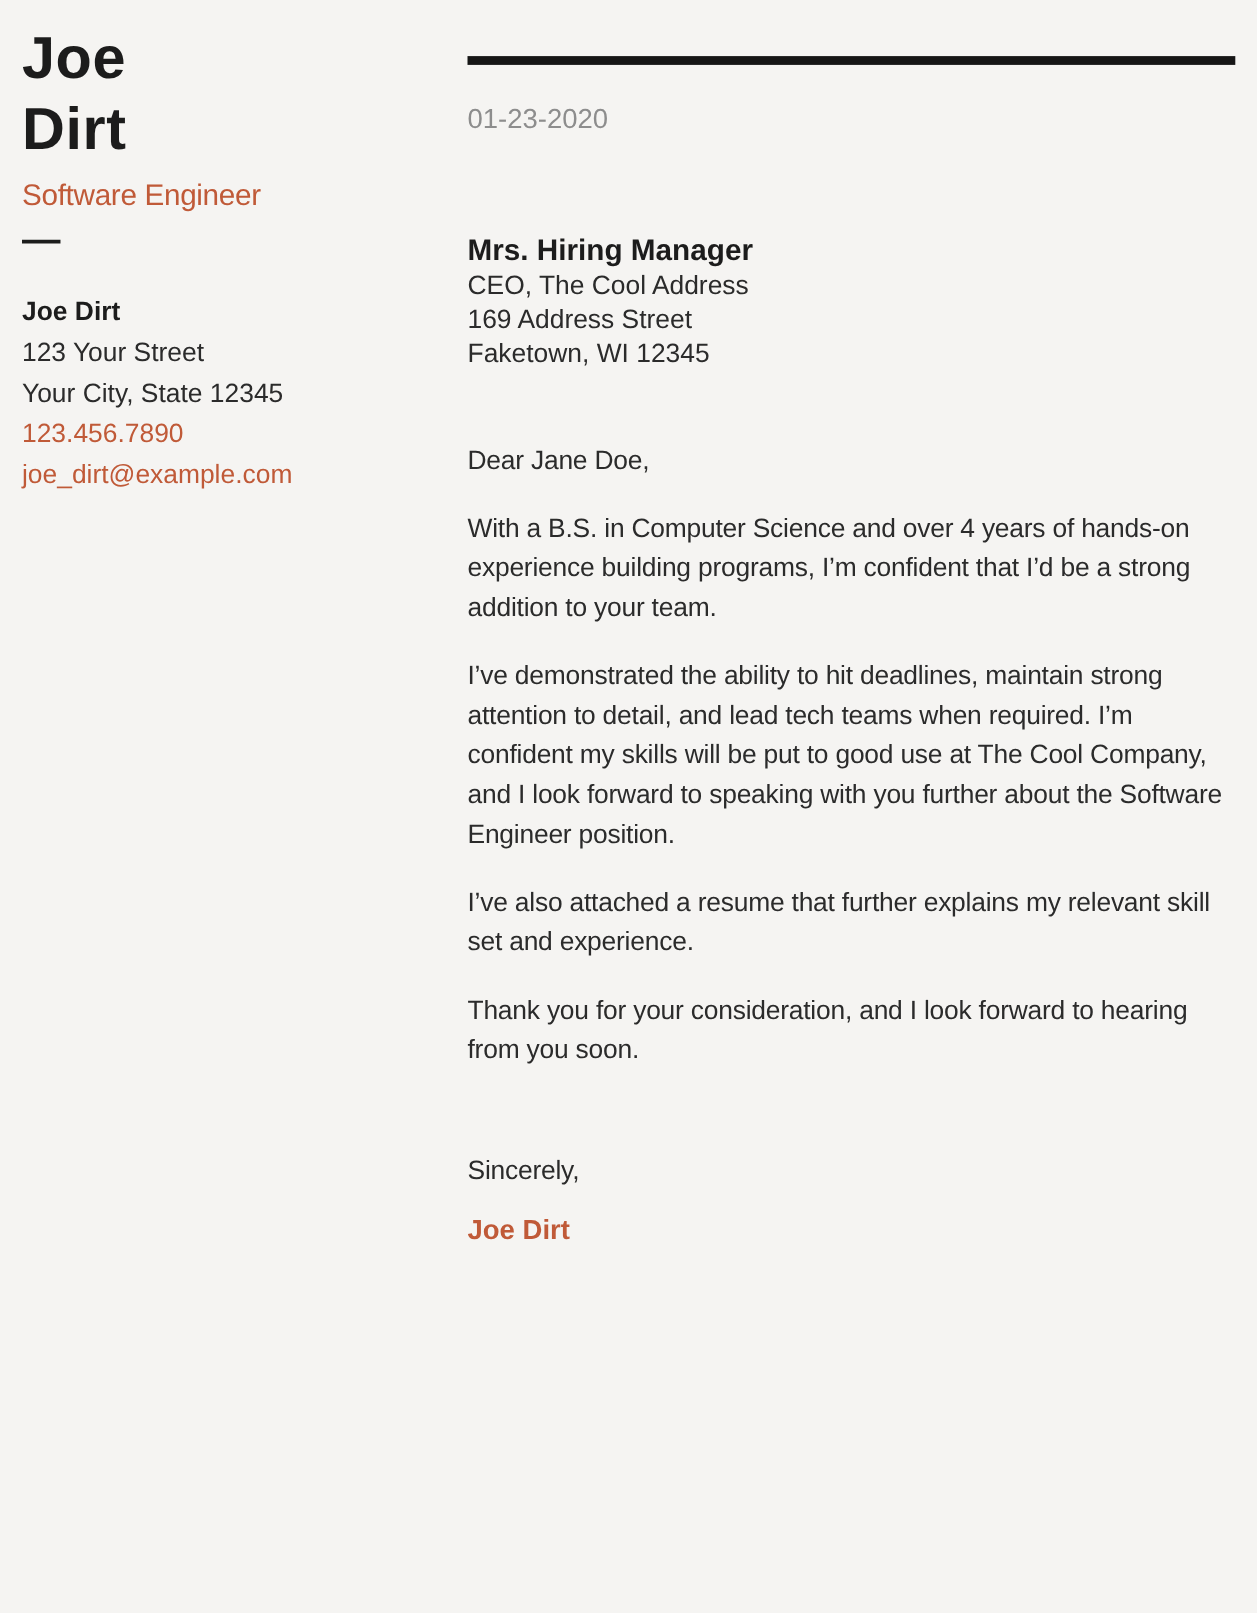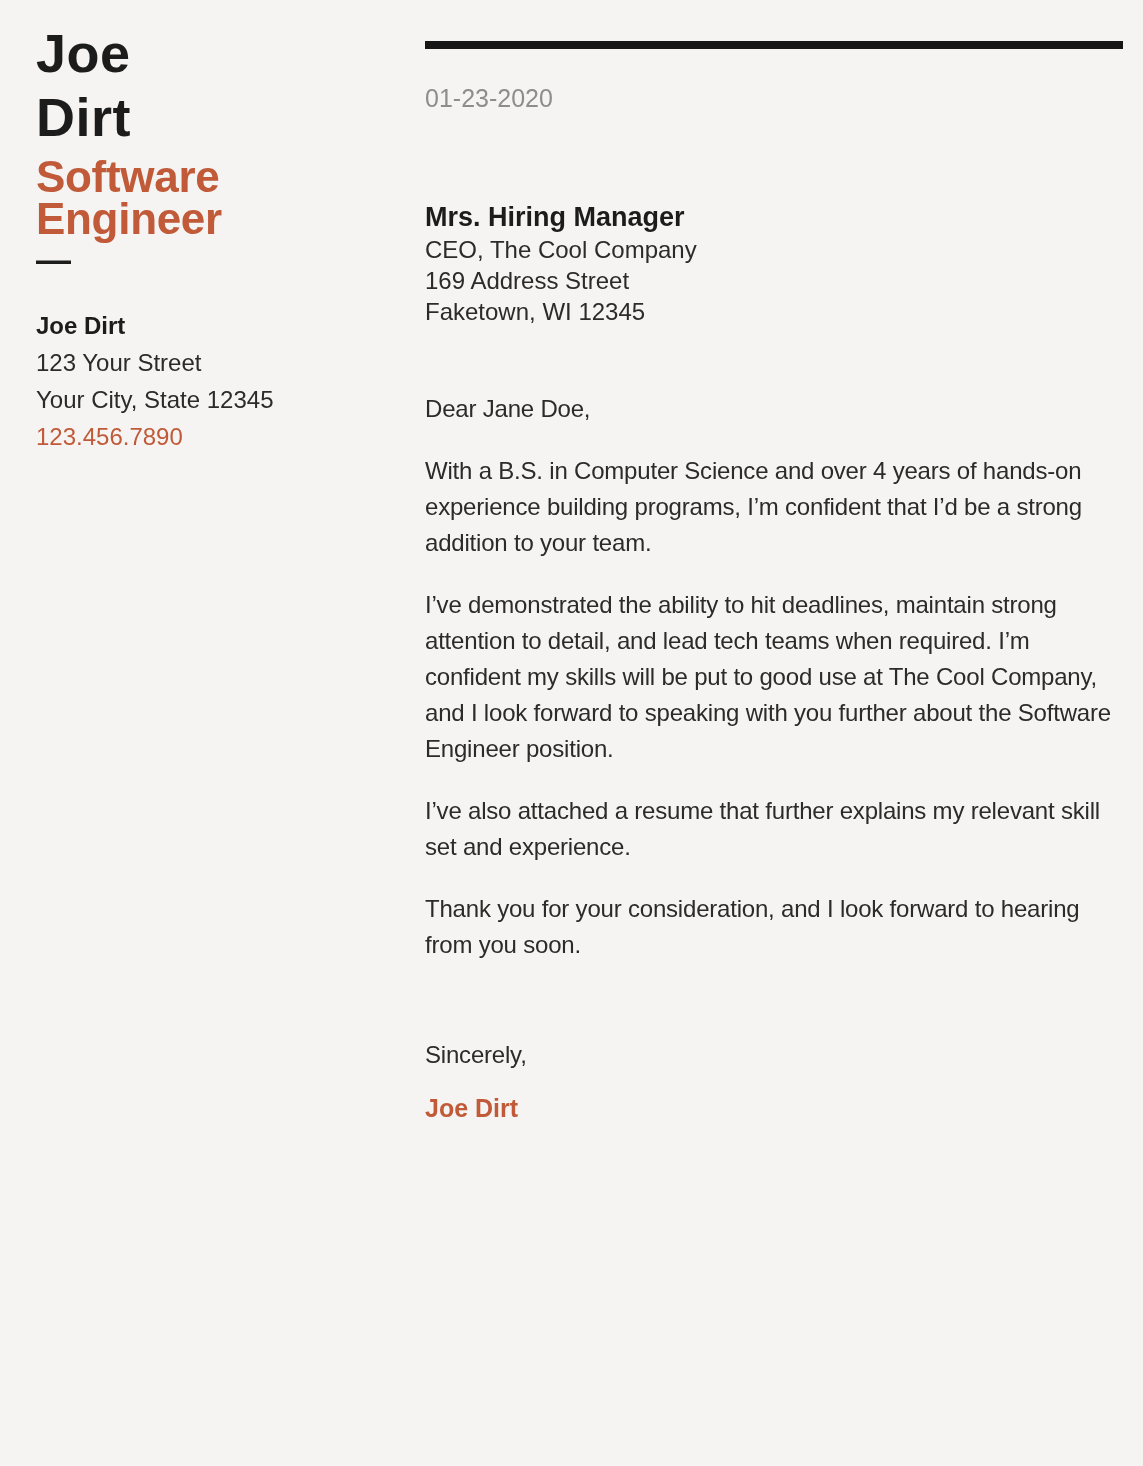--- a/index.html
+++ b/index.html
@@ -7,50 +7,50 @@
     position: relative;
     width: 1143px;
     height: 1466px;
     background: var(--bg, #f5f4f2);
     font-family: "Liberation Sans", sans-serif;
     color: var(--ink, #2b2b2b);
     overflow: hidden;
   }
 
   
-  .sidebar { position: absolute; left: 36px; top: 21px; width: 376px; }
+  .sidebar { position: absolute; left: 20px; top: 21px; width: 376px; }
   .applicant-name {
     margin: 0;
     font-size: 54px;
     line-height: 64px;
     font-weight: 700;
     letter-spacing: 0.5px;
     color: #1c1c1c;
   }
   .applicant-name span { display: block; }
   .job-title {
     margin-top: 7px;
-    font-size: 44px;
+    font-size: 27px;
     line-height: 42px;
-    font-weight: 700;
+    font-weight: 400;
     letter-spacing: -0.3px;
     color: var(--accent, #c05a38);
   }
   .dash-divider {
     font-size: 35px;
     line-height: 40px;
     font-weight: 700;
     color: #1c1c1c;
   }
   .contact { margin-top: 27px; font-size: 24px; line-height: 37px; }
   .contact-name { font-weight: 700; color: #1c1c1c; }
   .accent-text { color: var(--accent, #c05a38); }
 
   
-  .letter { position: absolute; left: 425px; top: 0; width: 698px; }
+  .letter { position: absolute; left: 425px; top: 10px; width: 698px; }
   .top-rule { margin-top: 41px; height: 8px; background: var(--rule, #161616); }
   .date {
     margin-top: 34px;
     font-size: 25px;
     line-height: 30px;
     color: var(--muted, #8d8d8d);
   }
   .recipient { margin-top: 88px; font-size: 24px; line-height: 31px; }
   .recipient-name { font-weight: 700; font-size: 27px; line-height: 33px; color: #1c1c1c; }
   .letter p {
@@ -81,30 +81,31 @@
       <span>Dirt</span>
     </h1>
     <div class="job-title">Software Engineer</div>
     <div class="dash-divider">—</div>
 
     <div class="contact">
       <div class="contact-name">Joe Dirt</div>
       <div class="contact-line">123 Your Street</div>
       <div class="contact-line">Your City, State 12345</div>
       <div class="contact-line accent-text">123.456.7890</div>
+      <div class="contact-line accent-text">joe_dirt@example.com</div>
     </div>
   </aside>
 
   <main class="letter">
     <div class="top-rule"></div>
     <div class="date">01-23-2020</div>
 
     <div class="recipient">
       <div class="recipient-name">Mrs. Hiring Manager</div>
-      <div class="recipient-line">CEO, The Cool Company</div>
+      <div class="recipient-line">CEO, The Cool Address</div>
       <div class="recipient-line">169 Address Street</div>
       <div class="recipient-line">Faketown, WI 12345</div>
     </div>
 
     <p class="salutation">Dear Jane Doe,</p>
     <p>With a B.S. in Computer Science and over 4 years of hands-on experience building programs, I’m confident that I’d be a strong addition to your team.</p>
     <p>I’ve demonstrated the ability to hit deadlines, maintain strong attention to detail, and lead tech teams when required. I’m confident my skills will be put to good use at The Cool Company, and I look forward to speaking with you further about the Software Engineer position.</p>
     <p>I’ve also attached a resume that further explains my relevant skill set and experience.</p>
     <p>Thank you for your consideration, and I look forward to hearing from you soon.</p>
 

